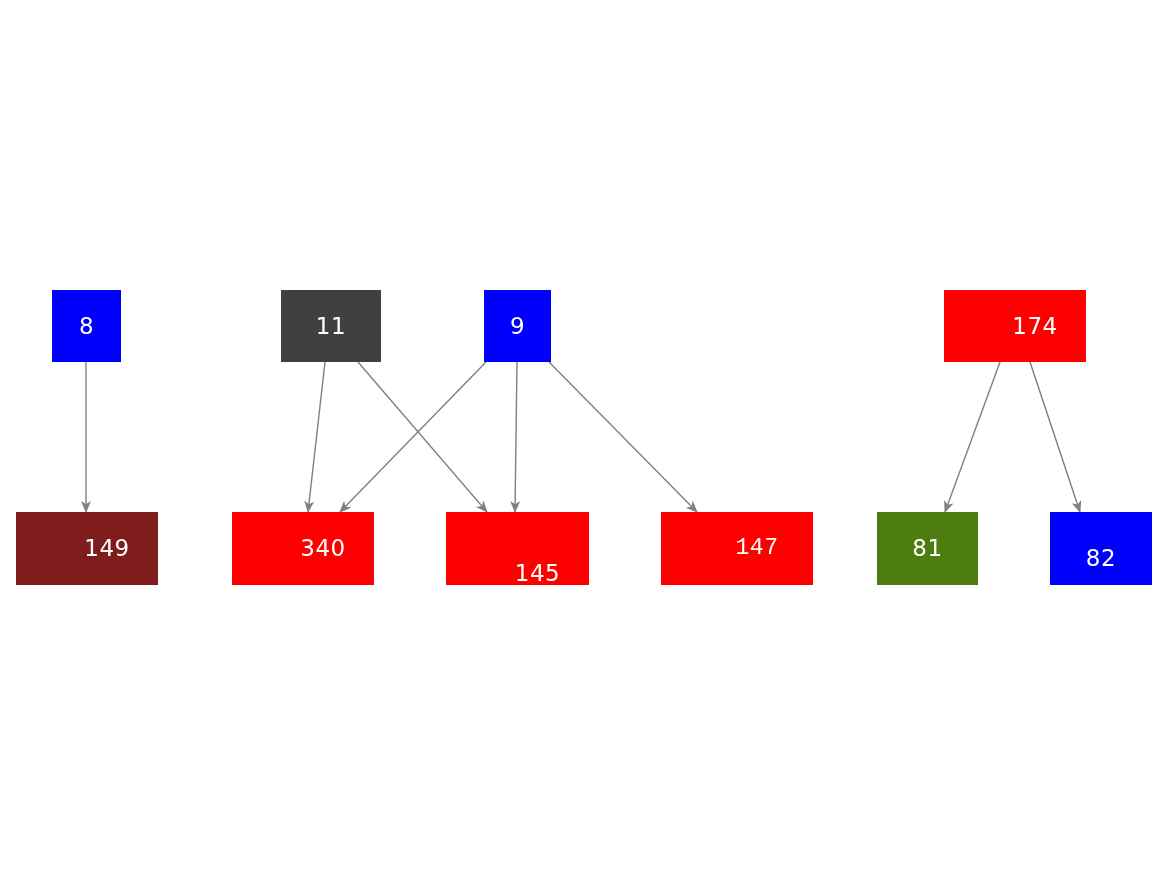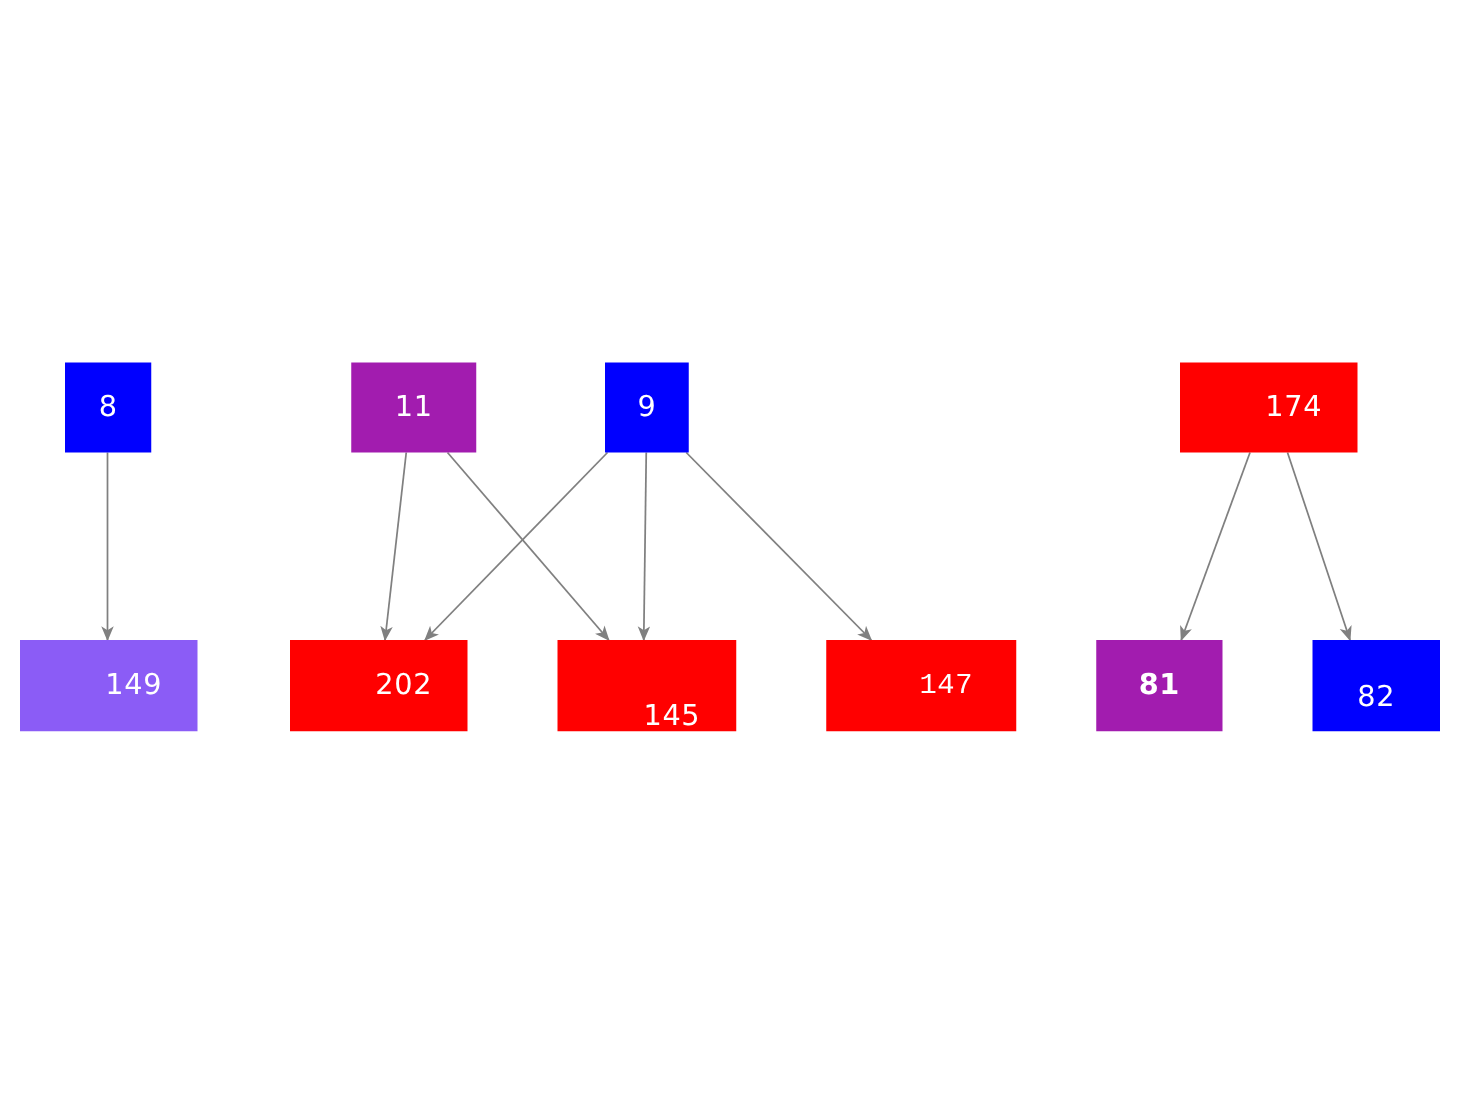--- a/index.html
+++ b/index.html
@@ -64,42 +64,42 @@
         <line x1="549" y1="362" x2="697" y2="512" stroke="#808080" stroke-width="1.4" marker-end="url(#arrowhead)"></line>
         <line x1="1000" y1="362" x2="945" y2="512" stroke="#808080" stroke-width="1.4" marker-end="url(#arrowhead)"></line>
         <line x1="1030" y1="362" x2="1080" y2="512" stroke="#808080" stroke-width="1.4" marker-end="url(#arrowhead)"></line>
       </g>
   </svg>
 
   <div id="node-layer">
       <div class="node blue" style="left: 52px; top: 290px; width: 69px; height: 72px; background: rgb(0, 0, 255);">
         <span class="node-label" style="color: rgb(255, 255, 255);">8</span>
       </div>
-      <div class="node blue" style="left: 281px; top: 290px; width: 100px; height: 72px; background: #a21caf;">
+      <div class="node blue" style="left: 281px; top: 290px; width: 100px; height: 72px; background: #404040;">
         <span class="node-label" style="color: rgb(255, 255, 255);">11</span>
       </div>
       <div class="node blue" style="left: 484px; top: 290px; width: 67px; height: 72px; background: rgb(0, 0, 255);">
         <span class="node-label" style="color: rgb(255, 255, 255);">9</span>
       </div>
       <div class="node red" style="left: 944px; top: 290px; width: 142px; height: 72px; background: rgb(255, 0, 0);">
         <span class="node-label" style="color: rgb(255, 255, 255);">174</span>
       </div>
-      <div class="node red" style="left: 16px; top: 512px; width: 142px; height: 73px; background: #8b5cf6;">
+      <div class="node red" style="left: 16px; top: 512px; width: 142px; height: 73px; background: #7f1d1d;">
         <span class="node-label" style="color: rgb(255, 255, 255);">149</span>
       </div>
       <div class="node red" style="left: 232px; top: 512px; width: 142px; height: 73px; background: rgb(255, 0, 0);">
-        <span class="node-label" style="color: rgb(255, 255, 255);">202</span>
+        <span class="node-label" style="color: rgb(255, 255, 255);">340</span>
       </div>
       <div class="node red" style="left: 446px; top: 512px; width: 143px; height: 73px; background: rgb(255, 0, 0); align-items: flex-end;">
         <span class="node-label" style="color: rgb(255, 255, 255);">145</span>
       </div>
       <div class="node red" style="left: 661px; top: 512px; width: 152px; height: 73px; background: rgb(255, 0, 0); font-family: Liberation Mono, monospace;">
         <span class="node-label" style="color: rgb(255, 255, 255);">147</span>
       </div>
-      <div class="node blue" style="left: 877px; top: 512px; width: 101px; height: 73px; background: #a21caf; font-weight: bold;">
+      <div class="node blue" style="left: 877px; top: 512px; width: 101px; height: 73px; background: #4d7c0f;">
         <span class="node-label" style="color: rgb(255, 255, 255);">81</span>
       </div>
       <div class="node blue" style="left: 1050px; top: 512px; width: 102px; height: 73px; background: rgb(0, 0, 255);">
         <span class="node-label" style="color: rgb(255, 255, 255); margin-top: 20px;">82</span>
       </div>
     </div>
 
 </div>
 
 </body></html>

